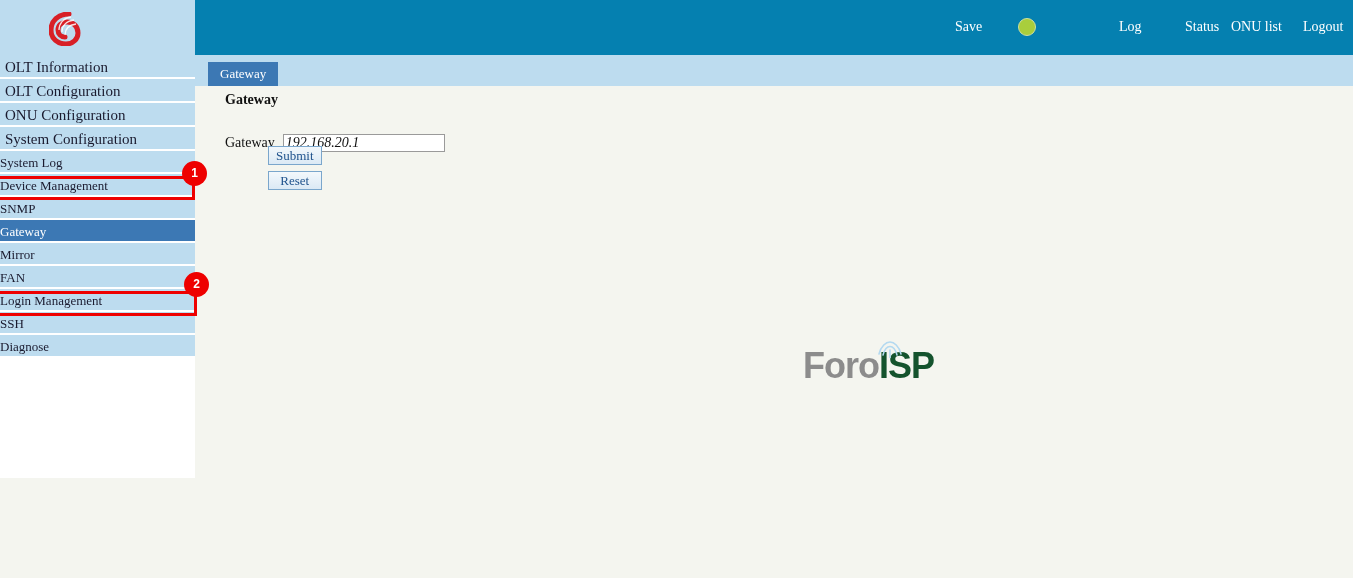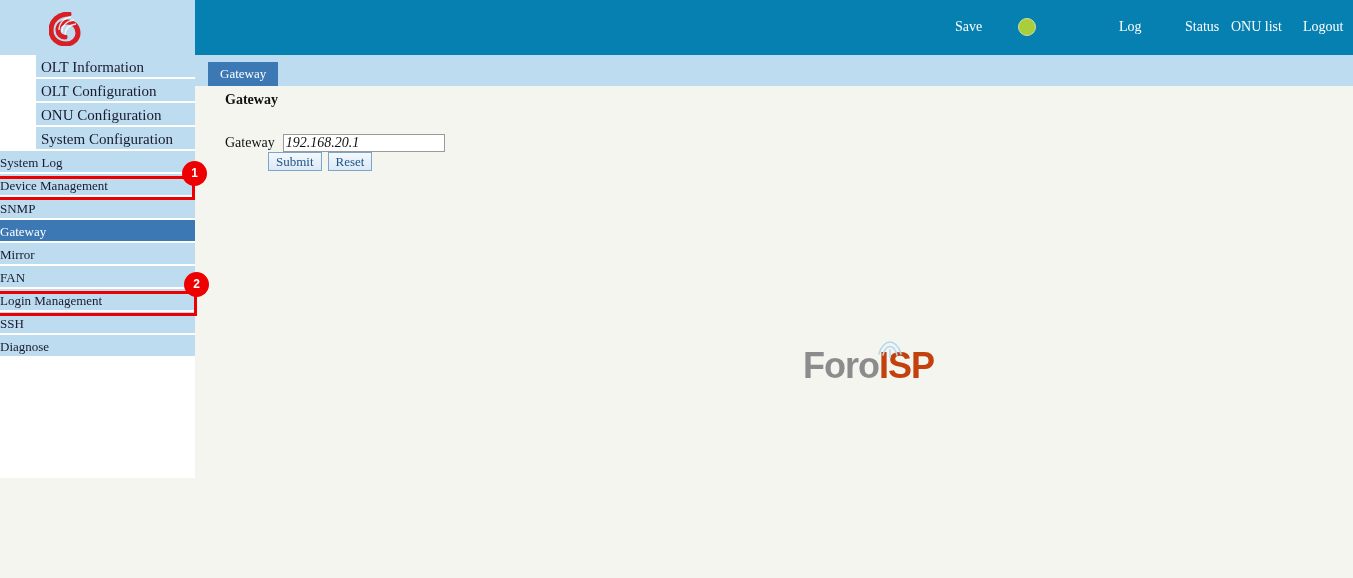--- a/index.html
+++ b/index.html
@@ -80,21 +80,20 @@
     color: #1a1a2e;
     cursor: pointer;
     white-space: nowrap;
     overflow: hidden;
   }
   .nav-item.top {
     height: 24px;
     line-height: 24px;
     font-size: 15px;
     padding-left: 5px;
-    margin-left: 36px;
   }
   .nav-item.sub {
     height: 23px;
     line-height: 23px;
     font-size: 13px;
   }
   .nav-item.selected {
     background: #3c78b4;
     color: #ffffff;
   }
@@ -145,22 +144,22 @@
     border: 1px solid #9a9a9a;
     background: #ffffff;
     color: #111111;
     font-family: "Liberation Serif", "DejaVu Serif", serif;
     font-size: 14px;
     line-height: 16px;
     outline: none;
     font-style: italic;
   }
   #btn-row {
-    position: absolute; left: 73px; top: 66px;
-    display: flex; gap: 6px;
+    position: absolute; left: 73px; top: 60px;
+    display: flex; gap: 6px; flex-direction: column;
   }
   .form-btn {
     height: 19px;
     padding: 0 7px;
     background: linear-gradient(#f3f8fc, #dbe9f5);
     border: 1px solid #7aa6cc;
     color: #20538d;
     font-family: "Liberation Serif", "DejaVu Serif", serif;
     font-size: 13px;
     line-height: 17px;
@@ -176,21 +175,21 @@
   }
   #wm-text {
     font-family: "Liberation Sans", "DejaVu Sans", sans-serif;
     font-size: 36px;
     font-weight: bold;
     line-height: 44px;
     letter-spacing: -1px;
     white-space: nowrap;
   }
   .wm-foro { color: #8c8c8c; }
-  .wm-isp  { color: #c2410c; }
+  .wm-isp  { color: #14532d; }
   #wm-tower {
     position: absolute; left: 72px; top: -4px;
     width: 30px; height: 18px;
   }
 
   
   .anno-box {
     position: absolute;
     border: 3px solid #ee0000;
     background: transparent;

